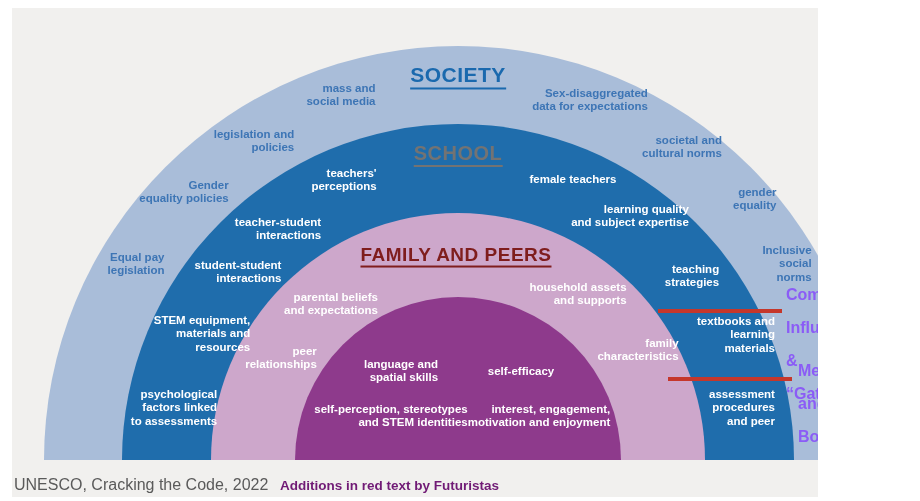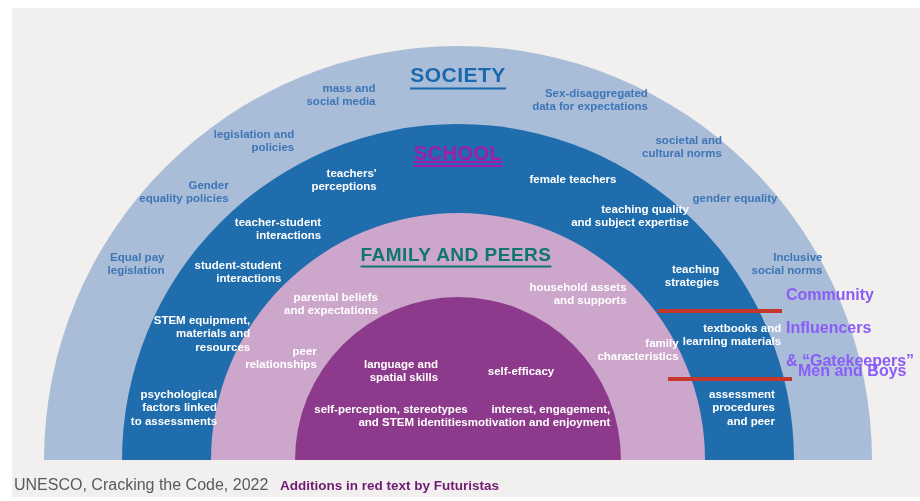--- a/index.html
+++ b/index.html
@@ -1,34 +1,34 @@
 <!DOCTYPE html>
 <html><head>
 <meta charset="utf-8">
 <style>
   html,body{margin:0;padding:0;background:#ffffff;}
   .stage{
-    position:relative;width:920px;height:501px;overflow:hidden;
+    position:relative;width:818px;height:501px;overflow:hidden;
     font-family:"Liberation Sans", sans-serif;background:#ffffff;
   }
   .panel{position:absolute;left:12px;top:8px;width:908px;height:489px;background:#f1f0ee;}
   .clip{position:absolute;left:0;top:0;width:920px;height:460px;overflow:hidden;}
   .ring{position:absolute;border-radius:50%;}
   .ring-society{left:44px;top:46px;width:828px;height:828px;background:#a9bdd9;}
   .ring-school{left:122px;top:124px;width:672px;height:672px;background:#1f6dac;}
   .ring-family{left:211px;top:213px;width:494px;height:494px;background:#cda7cb;}
   .ring-learner{left:295px;top:297px;width:326px;height:326px;background:#8e3a8c;}
   .title{
     position:absolute;transform:translate(-50%,-50%);
     font-weight:bold;letter-spacing:.5px;white-space:nowrap;
     border-bottom:2.5px solid currentColor;padding-bottom:1px;line-height:1.05;
   }
   .title-society{font-size:21px;color:#1a69ae;}
-  .title-school{font-size:20px;color:#a21caf;text-decoration:underline;}
-  .title-family{font-size:19px;color:#0f766e;}
+  .title-school{font-size:20px;color:#737373;}
+  .title-family{font-size:19px;color:#7f1d1d;}
   .title-learner{font-size:20px;color:#ffffff;}
   .lbl{
     position:absolute;transform:translate(-50%,-50%);
     text-align:right;white-space:pre-line;line-height:1.16;
     font-size:11.5px;font-weight:bold;
   }
   .lbl-society{color:#3d75b5;}
   .lbl-white{color:#ffffff;}
   .redline{position:absolute;height:4px;background:#c5372b;}
   .annot{
@@ -69,21 +69,21 @@
   <div class="lbl lbl-society" style="left:136px;top:264px">Equal pay
 legislation</div>
   <div class="lbl lbl-society" style="left:787px;top:264px">Inclusive
 social norms</div>
 
   <div class="lbl lbl-white" style="left:344px;top:180px">teachers'
 perceptions</div>
   <div class="lbl lbl-white" style="left:573px;top:180px">female teachers</div>
   <div class="lbl lbl-white" style="left:278px;top:229px">teacher-student
 interactions</div>
-  <div class="lbl lbl-white" style="left:630px;top:216px">teaching quality
+  <div class="lbl lbl-white" style="left:630px;top:216px">learning quality
 and subject expertise</div>
   <div class="lbl lbl-white" style="left:238px;top:272px">student-student
 interactions</div>
   <div class="lbl lbl-white" style="left:692px;top:276px">teaching
 strategies</div>
   <div class="lbl lbl-white" style="left:202px;top:334px">STEM equipment,
 materials and
 resources</div>
   <div class="lbl lbl-white" style="left:732px;top:335px">textbooks and
 learning materials</div>

